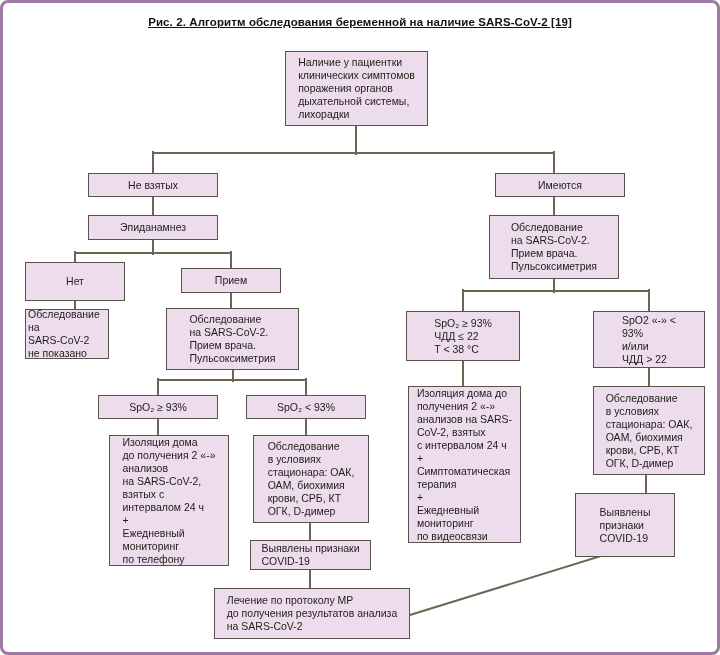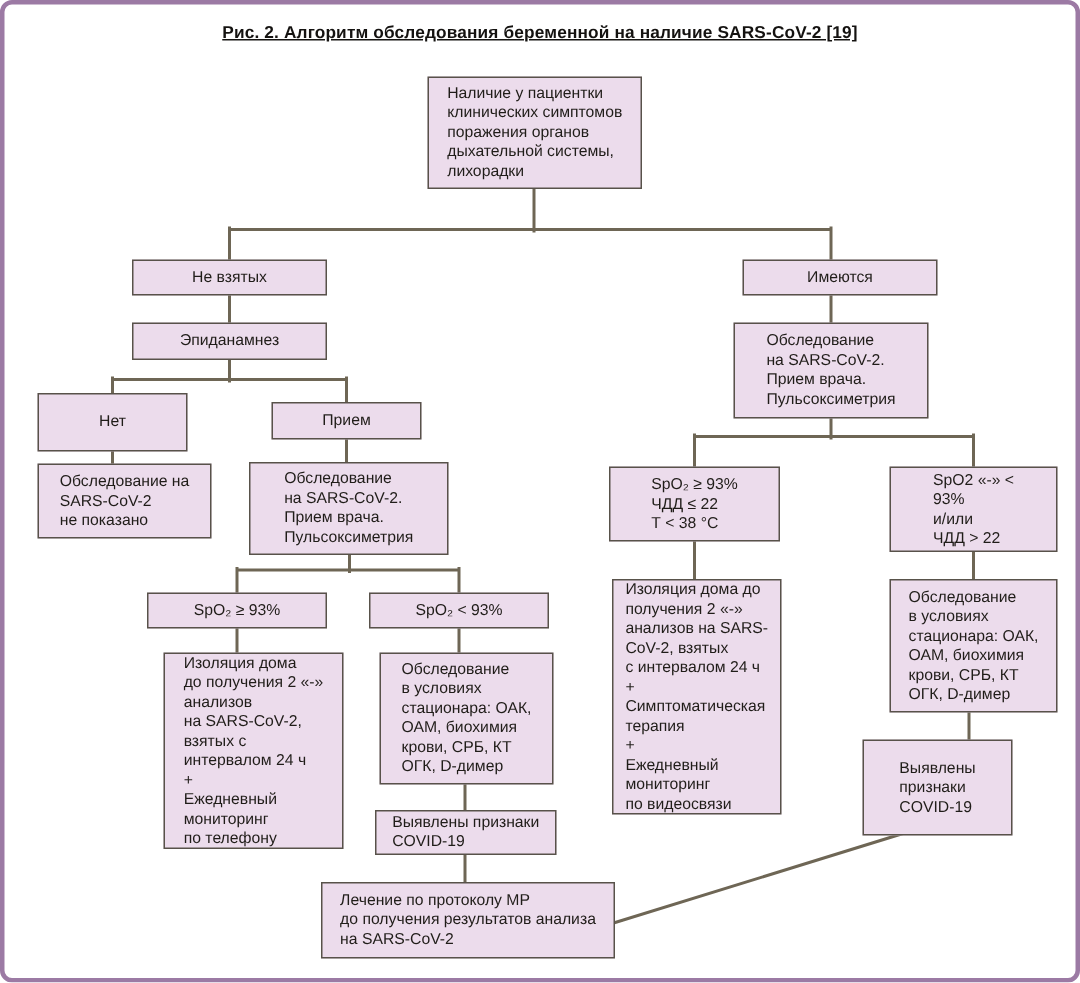--- a/index.html
+++ b/index.html
@@ -94,21 +94,21 @@
 
   <div class="node" style="left:486px;top:212px;width:130px;height:64px">Обследование
 на SARS-CoV-2.
 Прием врача.
 Пульсоксиметрия</div>
 
   <div class="node" style="left:22px;top:259px;width:100px;height:39px">Нет</div>
 
   <div class="node" style="left:178px;top:265px;width:100px;height:25px">Прием</div>
 
-  <div class="node" style="left:22px;top:306px;width:116px;height:50px">Обследование на
+  <div class="node" style="left:22px;top:306px;width:84px;height:50px">Обследование на
 SARS-CoV-2
 не показано</div>
 
   <div class="node" style="left:163px;top:305px;width:133px;height:62px">Обследование
 на SARS-CoV-2.
 Прием врача.
 Пульсоксиметрия</div>
 
   <div class="node" style="left:95px;top:392px;width:120px;height:24px">SpO₂ ≥ 93%</div>
 

